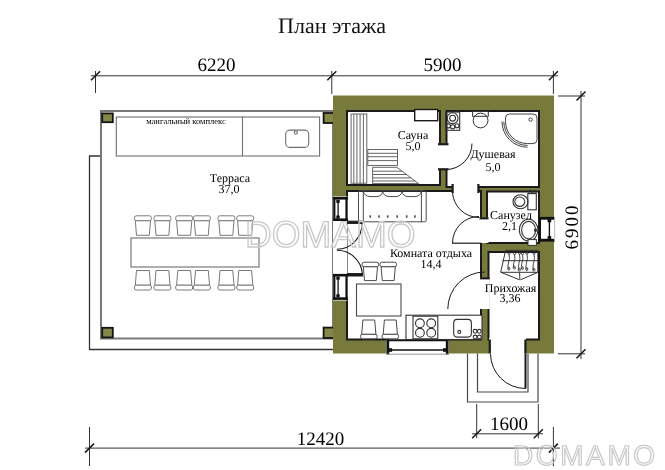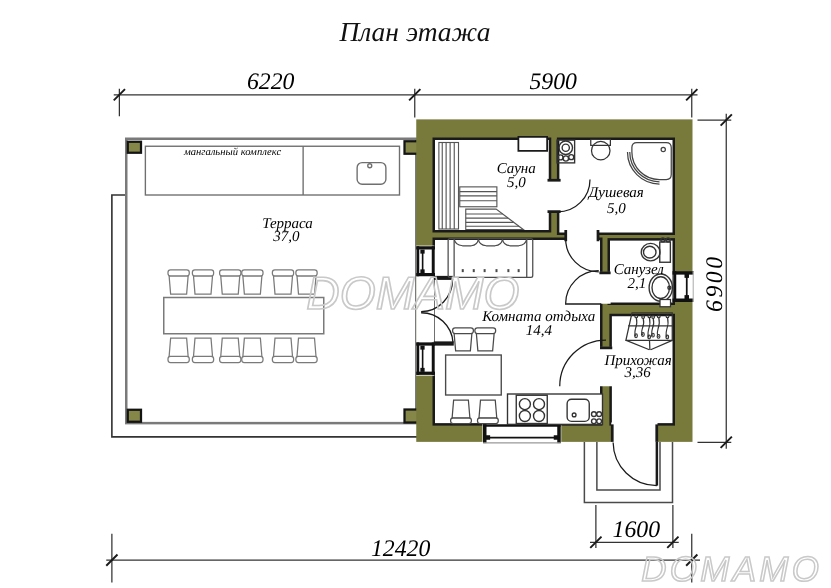--- a/index.html
+++ b/index.html
@@ -1,16 +1,16 @@
 <!DOCTYPE html>
 <html><head>
 <meta charset="utf-8">
 <style>
 html,body{margin:0;padding:0;background:#fff;}
-#plan{width:665px;height:470px;position:relative;font-family:"Liberation Serif",serif;font-style:italic;}
+#plan{width:665px;height:470px;position:relative;font-family:"Liberation Serif",serif;}
 svg{position:absolute;left:0;top:0;text-rendering:geometricPrecision;}
 </style>
 </head>
 <body>
 <div id="plan">
 <svg width="665" height="470" viewBox="0 0 665 470">
 <rect width="665" height="470" fill="#ffffff"></rect>
 
 <text x="332" y="33" font-size="22" text-anchor="middle" fill="#111">План этажа</text>
 

